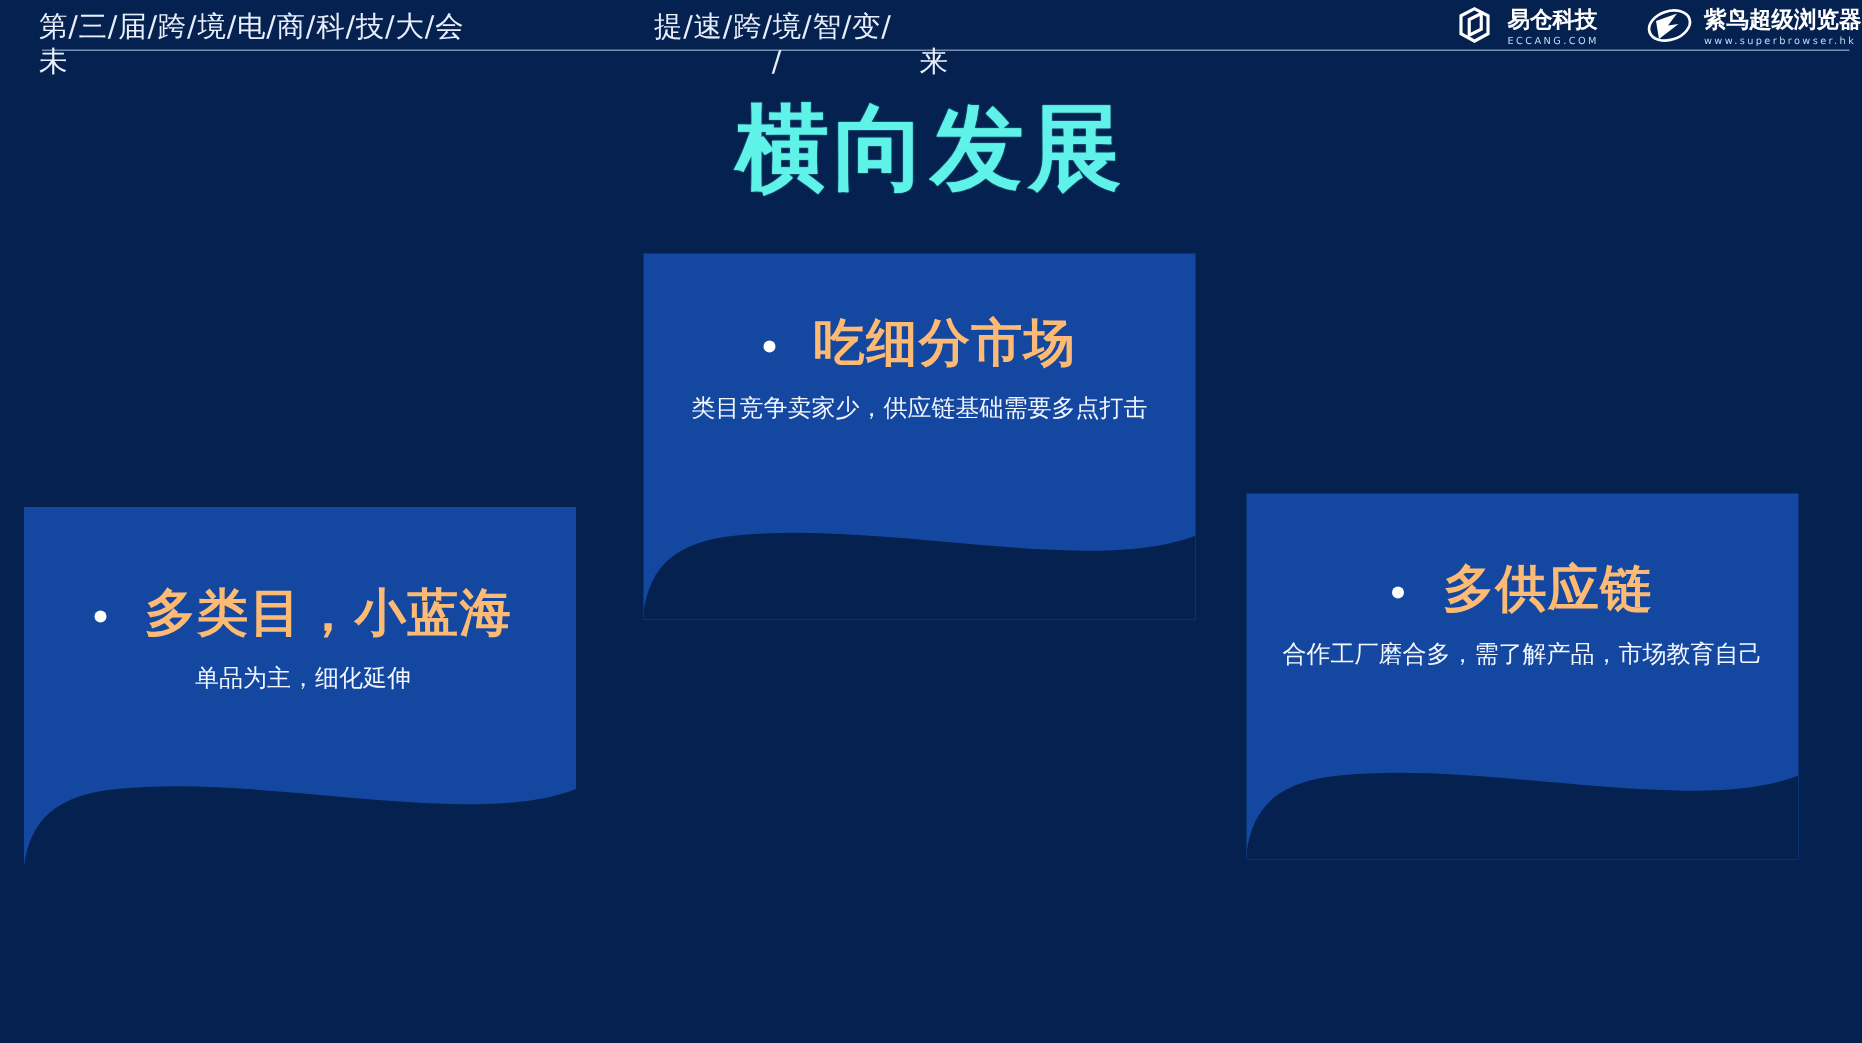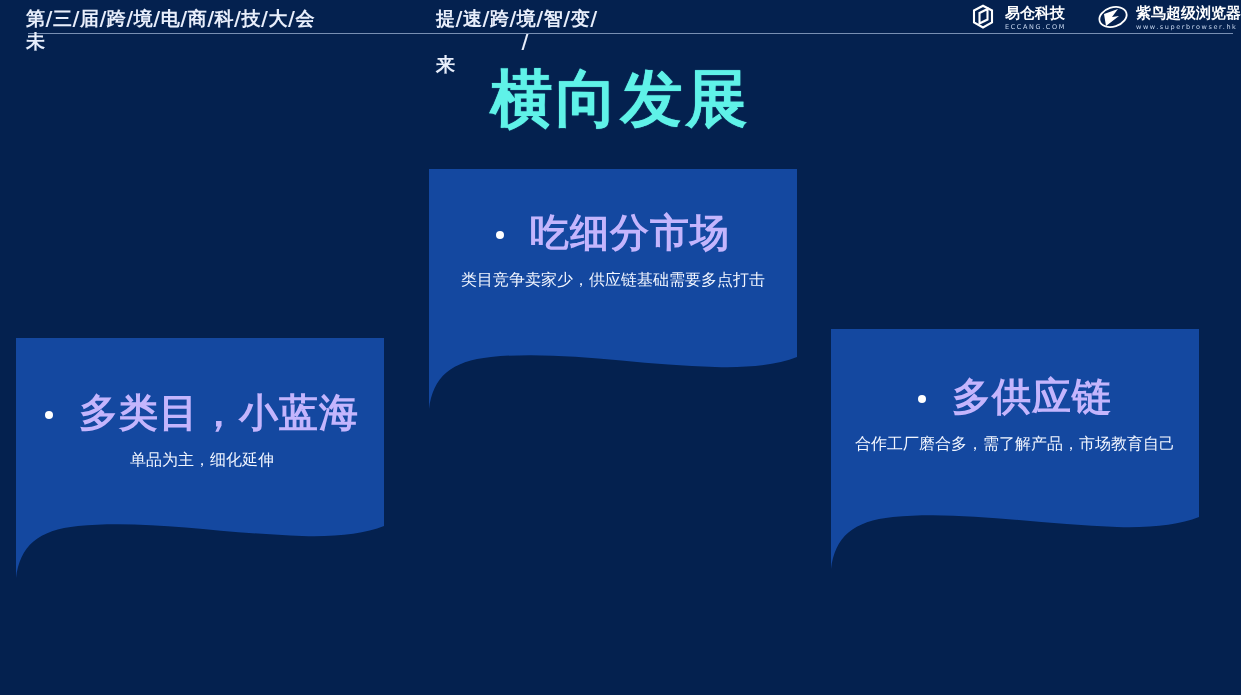--- a/index.html
+++ b/index.html
@@ -33,21 +33,20 @@
     opacity: .75;
   }
   .header-text {
     position: absolute;
     color: #e8eefb;
     font-size: 19px;
     line-height: 23px;
     letter-spacing: .5px;
     white-space: pre-wrap;
     font-family: "DejaVu Sans", "Liberation Sans", sans-serif;
-    font-weight: bold;
   }
   #header-conf-title {
     left: 26px;
     top: 7px;
     width: 330px;
   }
   #header-conf-slogan {
     left: 388px;
     top: 7px;
     width: 200px;
@@ -134,22 +133,22 @@
   .card-bullet {
     width: 8px;
     height: 8px;
     border-radius: 50%;
     background: #ffffff;
     flex: 0 0 auto;
     display: block;
     margin-top: 4px;
   }
   .card-heading {
-    color: #c4b5fd;
-    font-size: 39px;
+    color: #fdba74;
+    font-size: 34px;
     font-weight: bold;
     letter-spacing: 1px;
     white-space: nowrap;
     font-family: "DejaVu Sans", "Liberation Sans", sans-serif;
   }
   .card-sub {
     color: #f2f6ff;
     font-size: 16px;
     line-height: 31px;
     letter-spacing: 0px;

